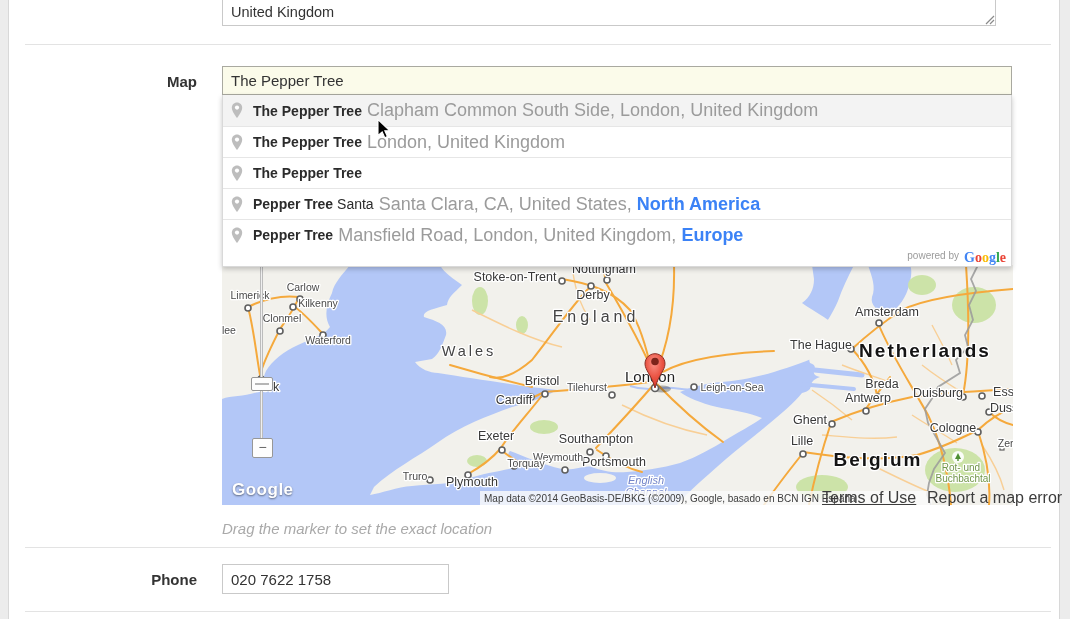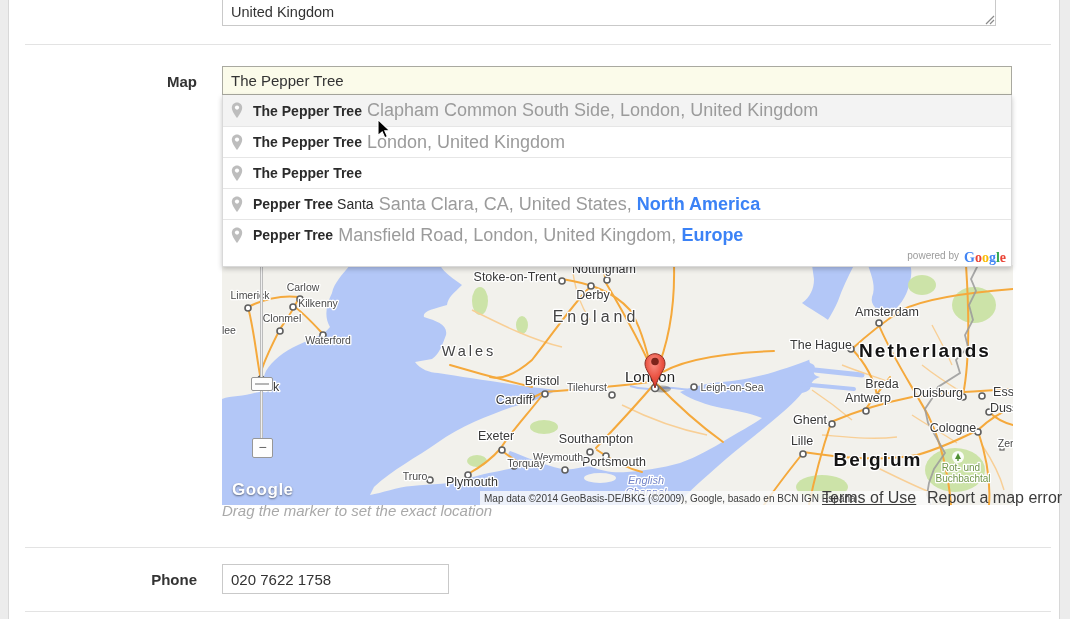--- a/index.html
+++ b/index.html
@@ -14,21 +14,21 @@
                   border:1px solid #c9c9c9; background:#fff; resize:none; overflow:hidden;
                   font-family:"Liberation Sans",sans-serif; font-size:14.5px; color:#333;
                   padding:34px 8px 4px 8px; outline:none; }
   .resize-grip { position:absolute; left:985px; top:15px; }
   .map-input { position:absolute; left:222px; top:66px; width:790px; height:29px;
                background:#fbfbea; border:1px solid #a9a9a0; font-family:"Liberation Sans",sans-serif;
                font-size:15px; color:#333; padding:0 8px; outline:none; }
   .phone-input { position:absolute; left:222px; top:564px; width:227px; height:30px;
                  background:#fff; border:1px solid #c9c9c9; font-family:"Liberation Sans",sans-serif;
                  font-size:15px; color:#333; padding:0 8px; outline:none; }
-  .hint { position:absolute; left:222px; top:502px; font-size:15px; font-style:italic; color:#a9a9a9; }
+  .hint { position:absolute; left:222px; top:520px; font-size:15px; font-style:italic; color:#a9a9a9; }
 
   
   .pac { position:absolute; left:222px; top:95px; width:790px; background:#fff; z-index:20;
          border:1px solid #d9d9d9; border-top:none; box-shadow:0 2px 5px rgba(0,0,0,.22); }
   .pac-item { height:31px; display:flex; align-items:center; padding:0 8px;
               border-top:1px solid #e6e6e6; cursor:pointer; white-space:nowrap; overflow:hidden; }
   .pac-item:first-child { border-top:none; }
   .pac-item.hl { background:#f3f3f3; }
   .pac-pin { flex:0 0 12px; margin-right:10px; }
   .pi-main { font-size:14px; color:#2b2b2b; }

